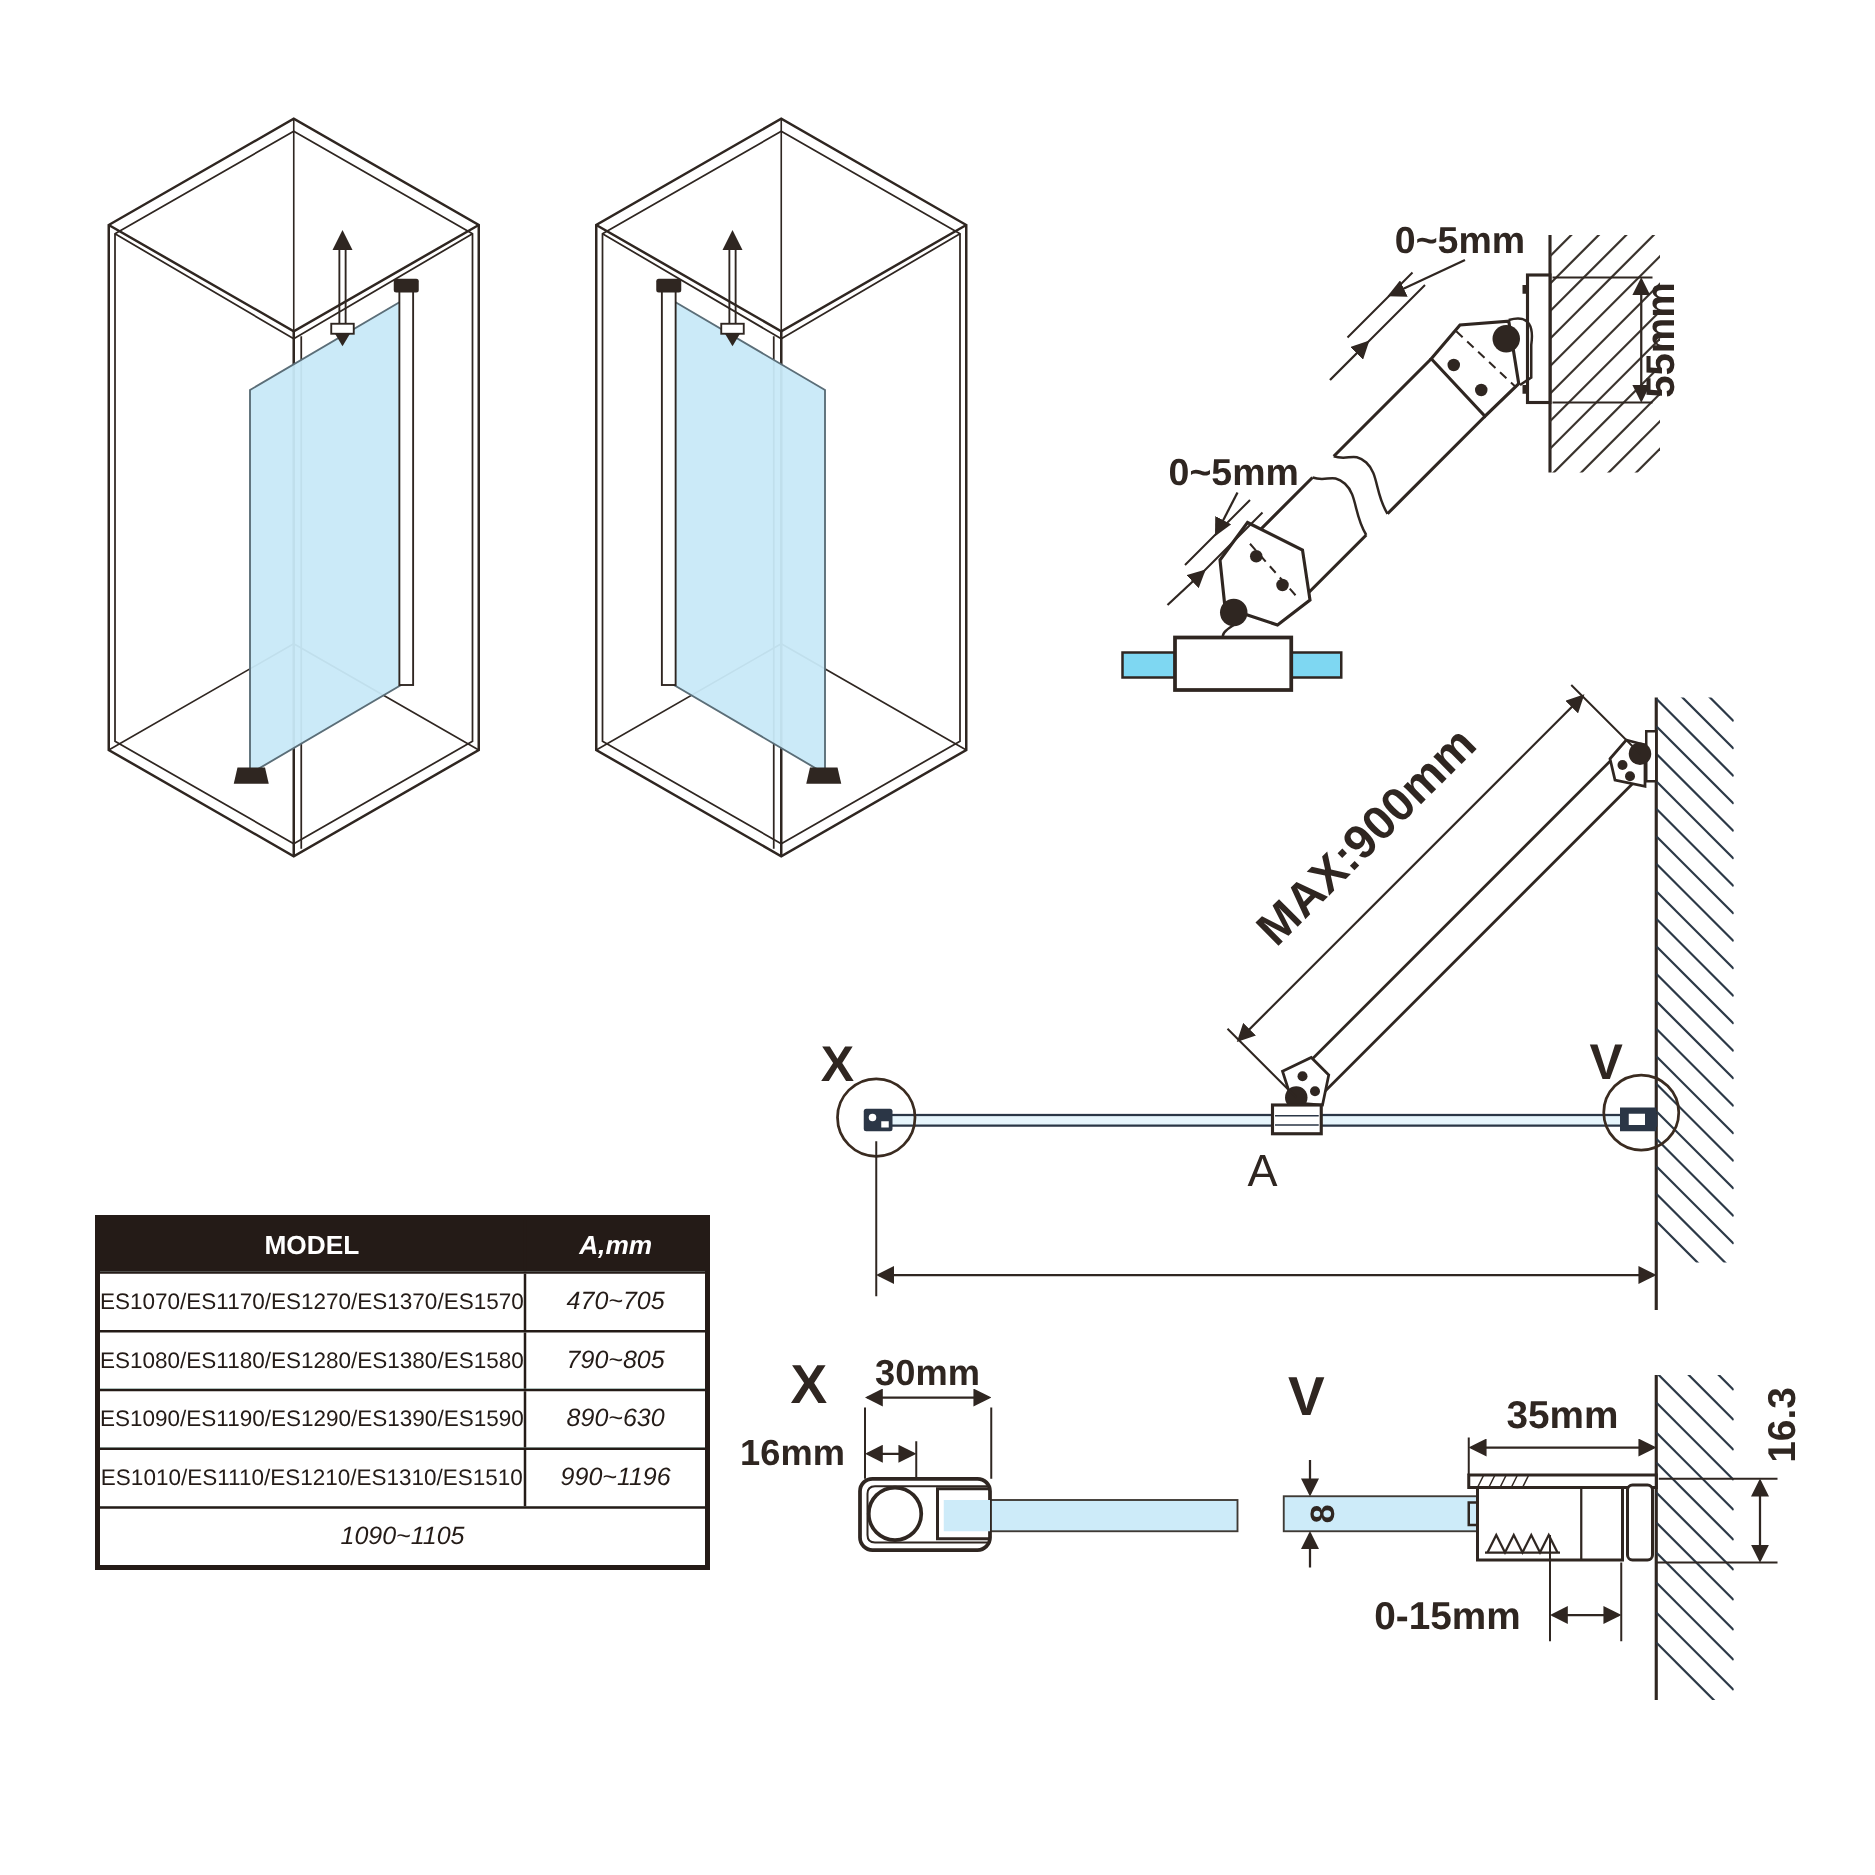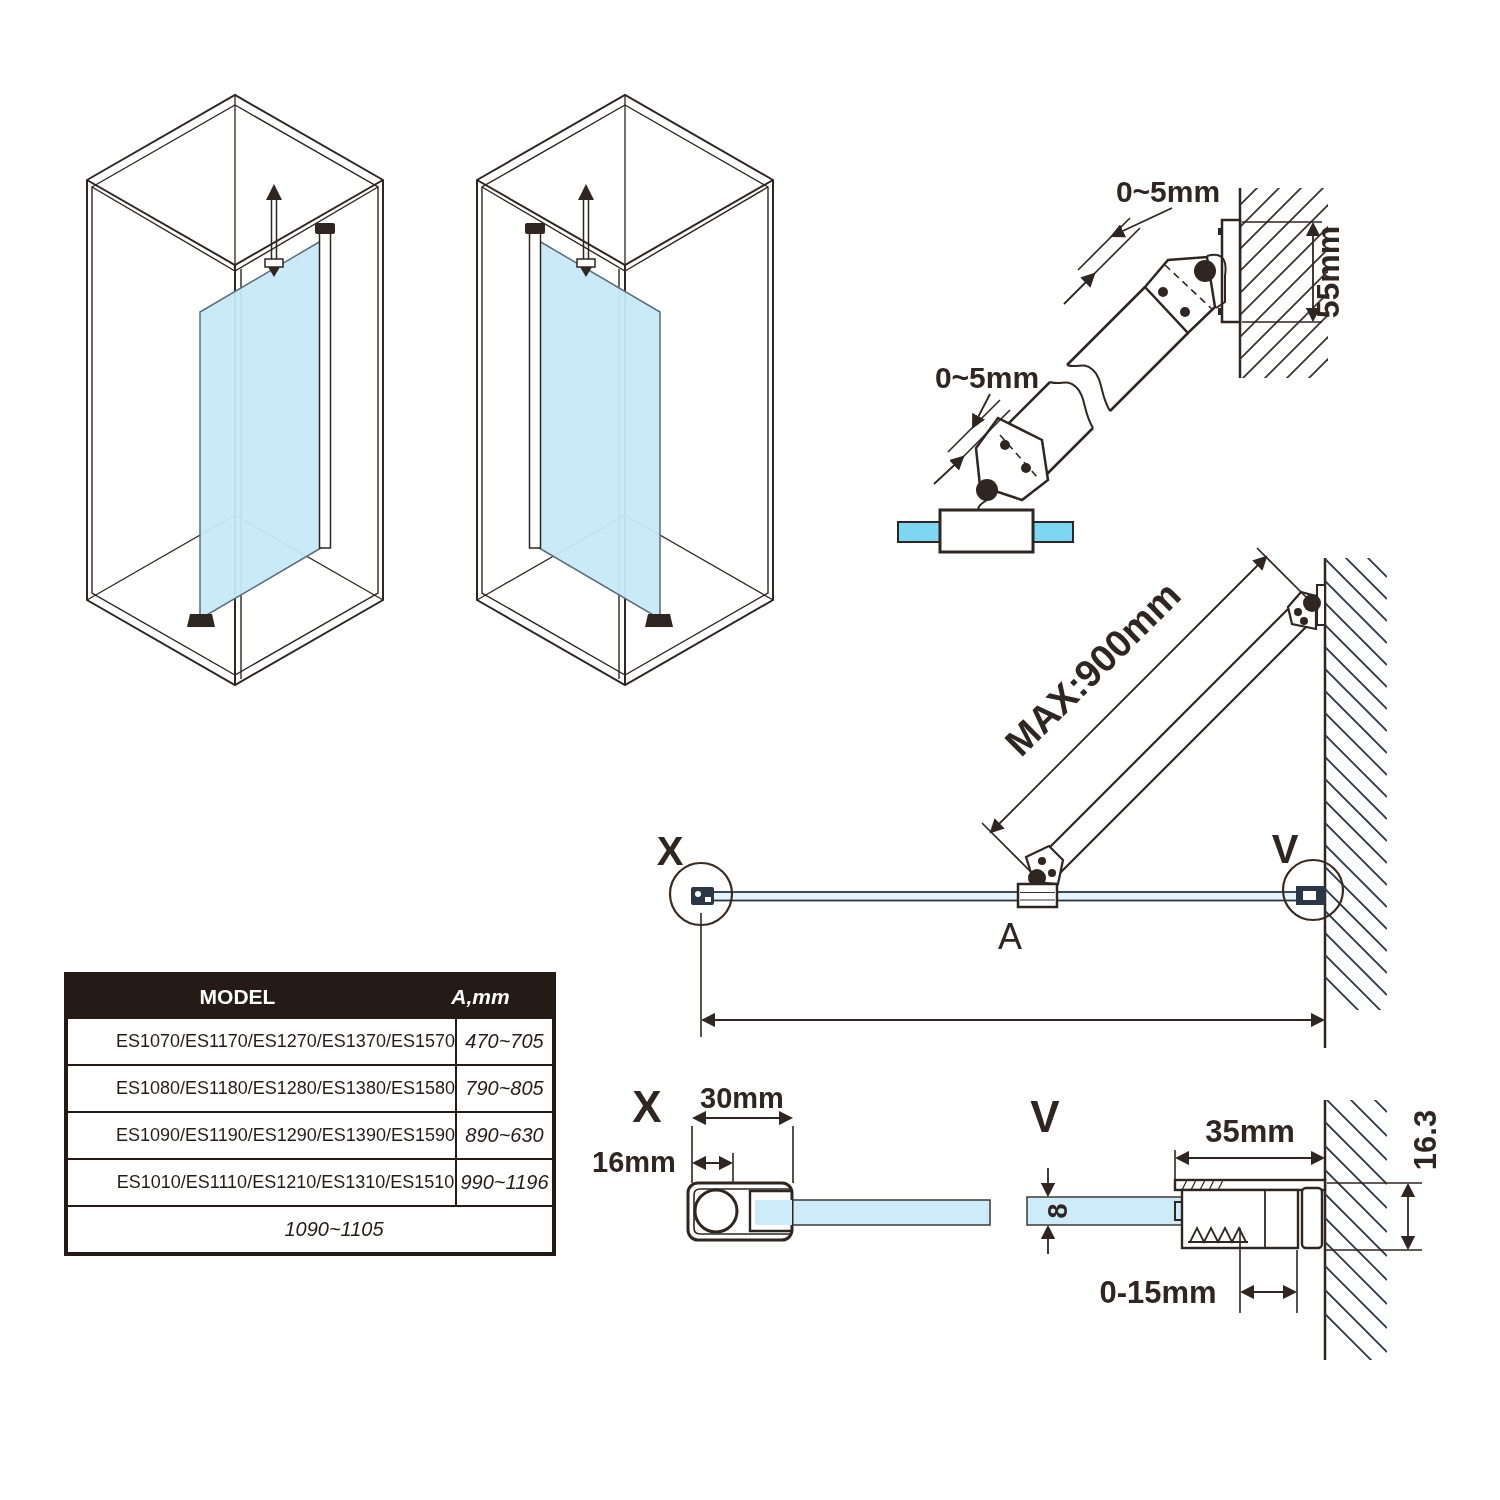--- a/index.html
+++ b/index.html
@@ -3,23 +3,23 @@
 <meta charset="utf-8">
 <style>
   html,body{margin:0;padding:0;background:#ffffff;}
   #canvas{position:relative;width:1500px;height:1500px;background:#ffffff;overflow:hidden;
           font-family:"Liberation Sans", sans-serif;color:#2f2621;}
   .abs{position:absolute;}
   svg{display:block;}
   svg text{font-family:"Liberation Sans", sans-serif;fill:#2f2621;}
   .dimtxt{font-weight:bold;}
   
-  .tbl{position:absolute;left:64px;top:972px;width:492px;border:4px solid #241b17;background:#5eead4;box-sizing:border-box;}
+  .tbl{position:absolute;left:76px;top:972px;width:492px;border:4px solid #241b17;background:#5eead4;box-sizing:border-box;}
   .tbl .hrow{display:flex;height:41px;background:#241b17;color:#ffffff;font-weight:bold;font-size:21px;}
-  .tbl .row{display:flex;height:45px;border-top:2px solid #241b17;background:#fff;font-size:18px;color:#241b17;padding-left:48px;}
+  .tbl .row{display:flex;height:45px;border-top:2px solid #241b17;background:#fff;font-size:18px;color:#241b17;}
   .tbl .c1{width:341px;display:flex;align-items:center;justify-content:center;border-right:2px solid #241b17;box-sizing:border-box;}
   .tbl .c2{flex:1;display:flex;align-items:center;justify-content:center;font-size:20px;font-style:italic;}
   .tbl .hrow .c1,.tbl .hrow .c2{font-size:21px;}
 </style>
 </head>
 <body>
 
 <div id="canvas">
 
   <svg width="0" height="0" class="abs" aria-hidden="true">

